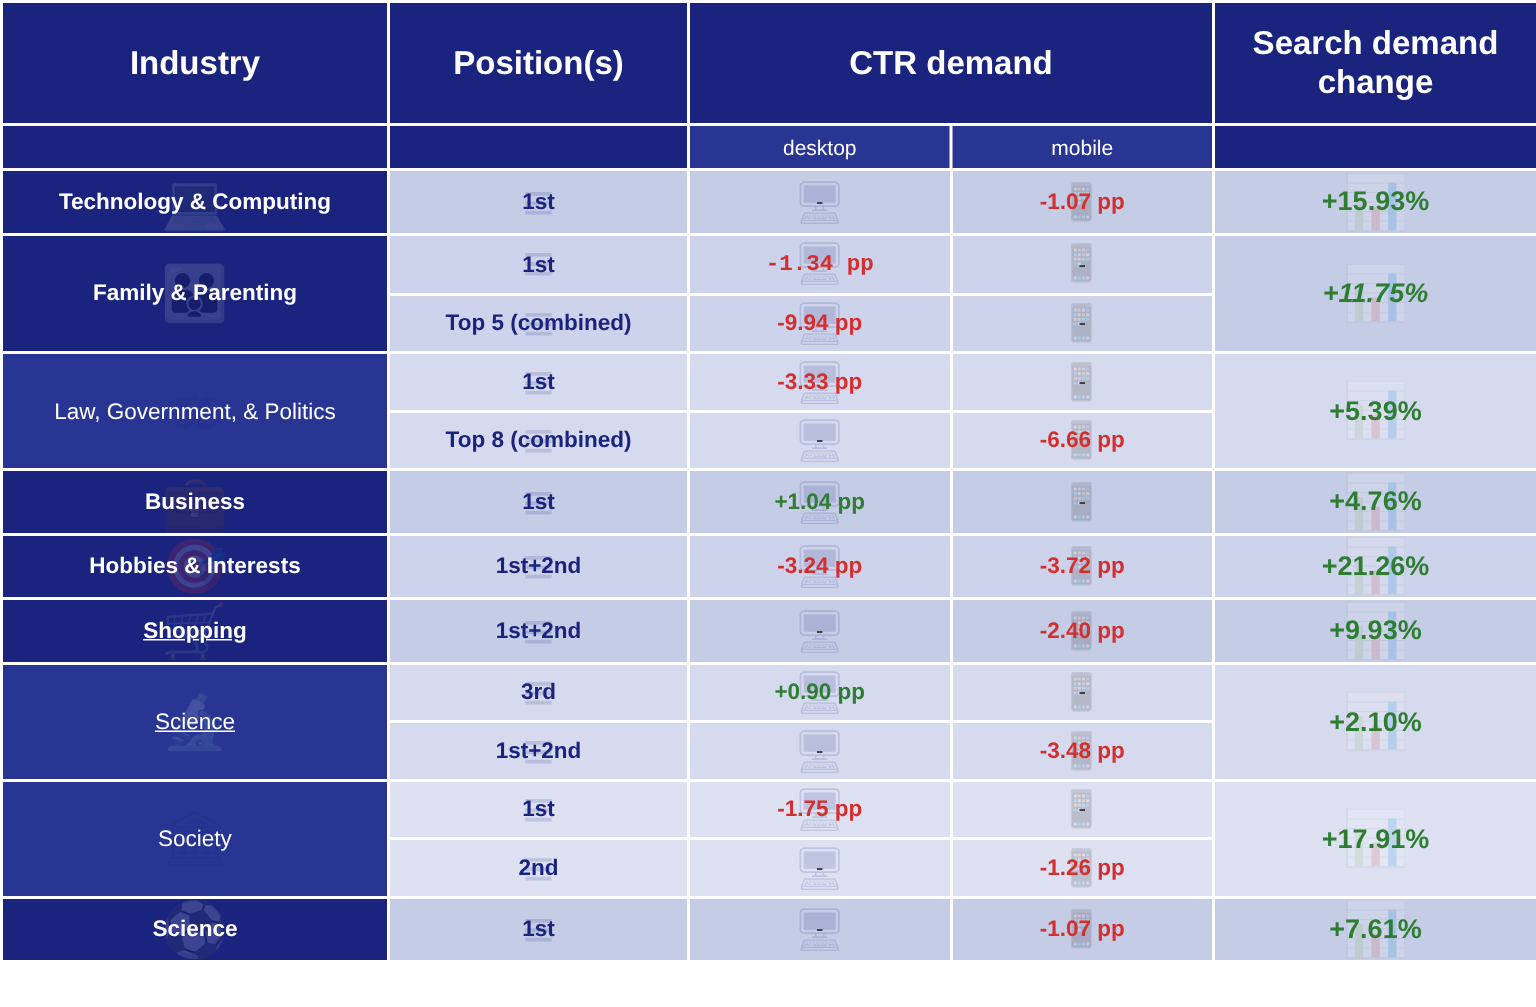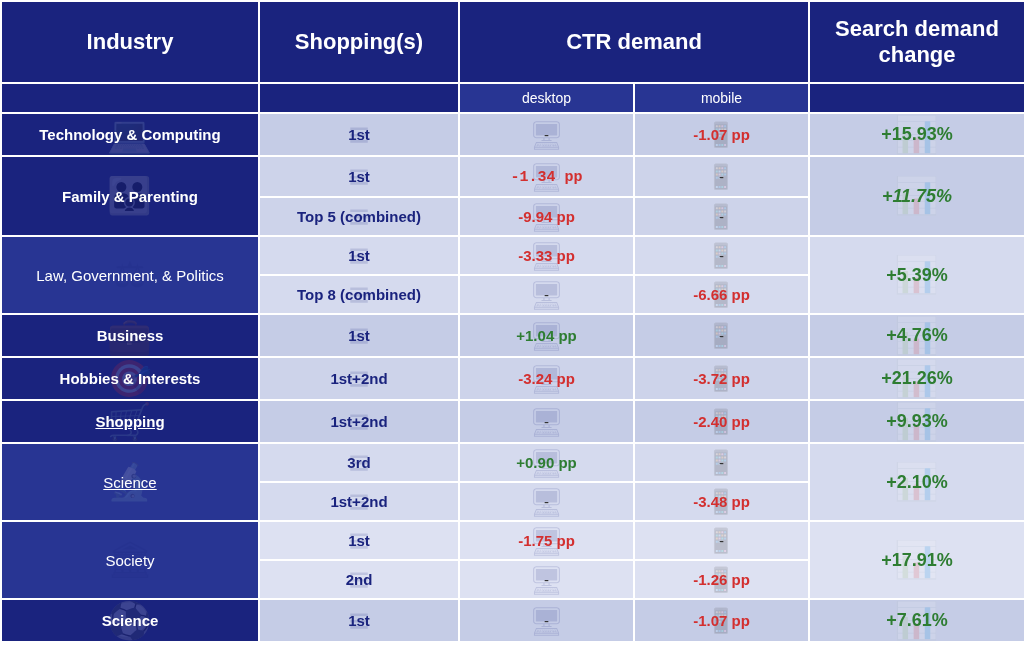--- a/index.html
+++ b/index.html
@@ -91,21 +91,21 @@
     <colgroup>
       <col class="col-industry">
       <col class="col-position">
       <col class="col-desktop">
       <col class="col-mobile">
       <col class="col-search">
     </colgroup>
     <thead>
       <tr class="main-header">
         <th>Industry</th>
-        <th>Shopping(s)</th>
+        <th>Position(s)</th>
         <th colspan="2">CTR demand</th>
         <th>Search demand change</th>
       </tr>
       <tr class="sub-header">
         <th class="blank"></th>
         <th class="blank"></th>
         <th>desktop</th>
         <th>mobile</th>
         <th class="blank"></th>
       </tr>

